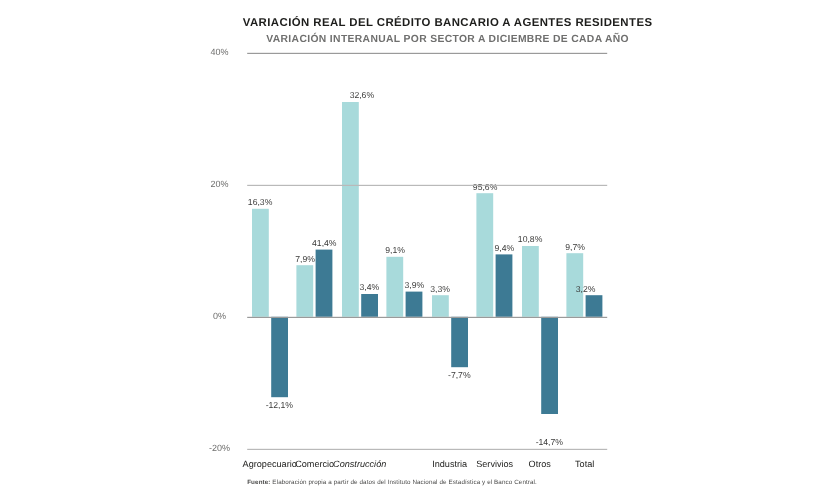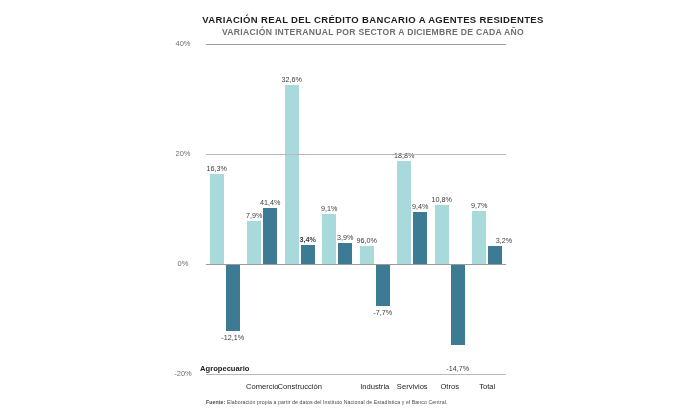--- a/index.html
+++ b/index.html
@@ -127,55 +127,55 @@
     <div class="title-main">VARIACIÓN REAL DEL CRÉDITO BANCARIO A AGENTES RESIDENTES</div>
     <div class="title-sub">VARIACIÓN INTERANUAL POR SECTOR A DICIEMBRE DE CADA AÑO</div>
   </div>
 
   <div class="plot">
     <div class="bars" id="bars">
         <div class="bar" style="left: 3.75px; top: 130.35px; height: 89.65px; background: rgb(168, 218, 219);"></div>
         <div class="bar-label" style="left: -9.25px; top: 120.35px;">16,3%</div>
         <div class="bar" style="left: 19.75px; top: 220px; height: 66.55px; background: rgb(61, 122, 148);"></div>
         <div class="bar-label" style="left: 6.75px; top: 288.55px;">-12,1%</div>
-        <div class="cat-label" style="left: -16.25px; top: 320px; font-weight: bold;">Agropecuario</div>
+        <div class="cat-label" style="left: -16.25px; top: 338px;">Agropecuario</div>
         <div class="bar" style="left: 41.25px; top: 176.55px; height: 43.45px; background: rgb(168, 218, 219);"></div>
         <div class="bar-label" style="left: 28.25px; top: 166.55px; text-align: center;">7,9%</div>
         <div class="bar" style="left: 57.25px; top: 163.9px; height: 56.1px; background: rgb(61, 122, 148);"></div>
         <div class="bar-label" style="left: 44.25px; top: 153.9px;">41,4%</div>
         <div class="cat-label" style="left: 21.25px; top: 338px;">Comercio</div>
         <div class="bar" style="left: 78.75px; top: 40.7px; height: 179.3px; background: rgb(168, 218, 219);"></div>
-        <div class="bar-label" style="left: 65.75px; top: 30.7px;">32,6%</div>
+        <div class="bar-label" style="left: 65.75px; top: 30.7px; text-align: right;">32,6%</div>
         <div class="bar" style="left: 94.75px; top: 201.3px; height: 18.7px; background: rgb(61, 122, 148);"></div>
-        <div class="bar-label" style="left: 81.75px; top: 191.3px; font-weight: bold;">3,4%</div>
-        <div class="cat-label" style="left: 58.75px; top: 338px;">Construcción</div>
+        <div class="bar-label" style="left: 81.75px; top: 191.3px;">3,4%</div>
+        <div class="cat-label" style="left: 58.75px; top: 338px; font-style: italic;">Construcción</div>
         <div class="bar" style="left: 116.25px; top: 169.95px; height: 50.05px; background: rgb(168, 218, 219);"></div>
         <div class="bar-label" style="left: 103.25px; top: 159.95px;">9,1%</div>
         <div class="bar" style="left: 132.25px; top: 198.55px; height: 21.45px; background: rgb(61, 122, 148);"></div>
         <div class="bar-label" style="left: 119.25px; top: 188.55px;">3,9%</div>
         <div class="cat-label" style="left: 96.25px; top: 338px; margin-top: 44px;">Familias</div>
         <div class="bar" style="left: 153.75px; top: 201.85px; height: 18.15px; background: rgb(168, 218, 219);"></div>
-        <div class="bar-label" style="left: 140.75px; top: 191.85px;">96,0%</div>
+        <div class="bar-label" style="left: 140.75px; top: 191.85px;">3,3%</div>
         <div class="bar" style="left: 169.75px; top: 220px; height: 42.35px; background: rgb(61, 122, 148);"></div>
         <div class="bar-label" style="left: 156.75px; top: 264.35px;">-7,7%</div>
         <div class="cat-label" style="left: 133.75px; top: 338px;">Industria</div>
         <div class="bar" style="left: 191.25px; top: 116.6px; height: 103.4px; background: rgb(168, 218, 219);"></div>
-        <div class="bar-label" style="left: 178.25px; top: 106.6px;">18,8%</div>
+        <div class="bar-label" style="left: 178.25px; top: 106.6px;">95,6%</div>
         <div class="bar" style="left: 207.25px; top: 168.3px; height: 51.7px; background: rgb(61, 122, 148);"></div>
         <div class="bar-label" style="left: 194.25px; top: 158.3px;">9,4%</div>
         <div class="cat-label" style="left: 171.25px; top: 338px;">Servivios</div>
         <div class="bar" style="left: 228.75px; top: 160.6px; height: 59.4px; background: rgb(168, 218, 219);"></div>
         <div class="bar-label" style="left: 215.75px; top: 150.6px;">10,8%</div>
         <div class="bar" style="left: 244.75px; top: 220px; height: 80.85px; background: rgb(61, 122, 148);"></div>
         <div class="bar-label" style="left: 231.75px; top: 320px;">-14,7%</div>
         <div class="cat-label" style="left: 208.75px; top: 338px;">Otros</div>
         <div class="bar" style="left: 266.25px; top: 166.65px; height: 53.35px; background: rgb(168, 218, 219);"></div>
         <div class="bar-label" style="left: 253.25px; top: 156.65px;">9,7%</div>
         <div class="bar" style="left: 282.25px; top: 202.4px; height: 17.6px; background: rgb(61, 122, 148);"></div>
-        <div class="bar-label" style="left: 278px; top: 192.4px;">3,2%</div>
+        <div class="bar-label" style="left: 262px; top: 192.4px;">3,2%</div>
         <div class="cat-label" style="left: 246.25px; top: 338px;">Total</div>
       </div>
   <div class="axis-line thick" style="top: 0px;"></div>
       <div class="ytick" style="top: 0px;">40%</div>
       <div class="axis-line" style="top: 110px;"></div>
       <div class="ytick" style="top: 110px;">20%</div>
       <div class="zero-line" style="top: 220px;"></div>
       <div class="ytick" style="top: 220px;">0%</div>
       <div class="axis-line" style="top: 330px;"></div>
       <div class="ytick" style="top: 330px;">-20%</div>

